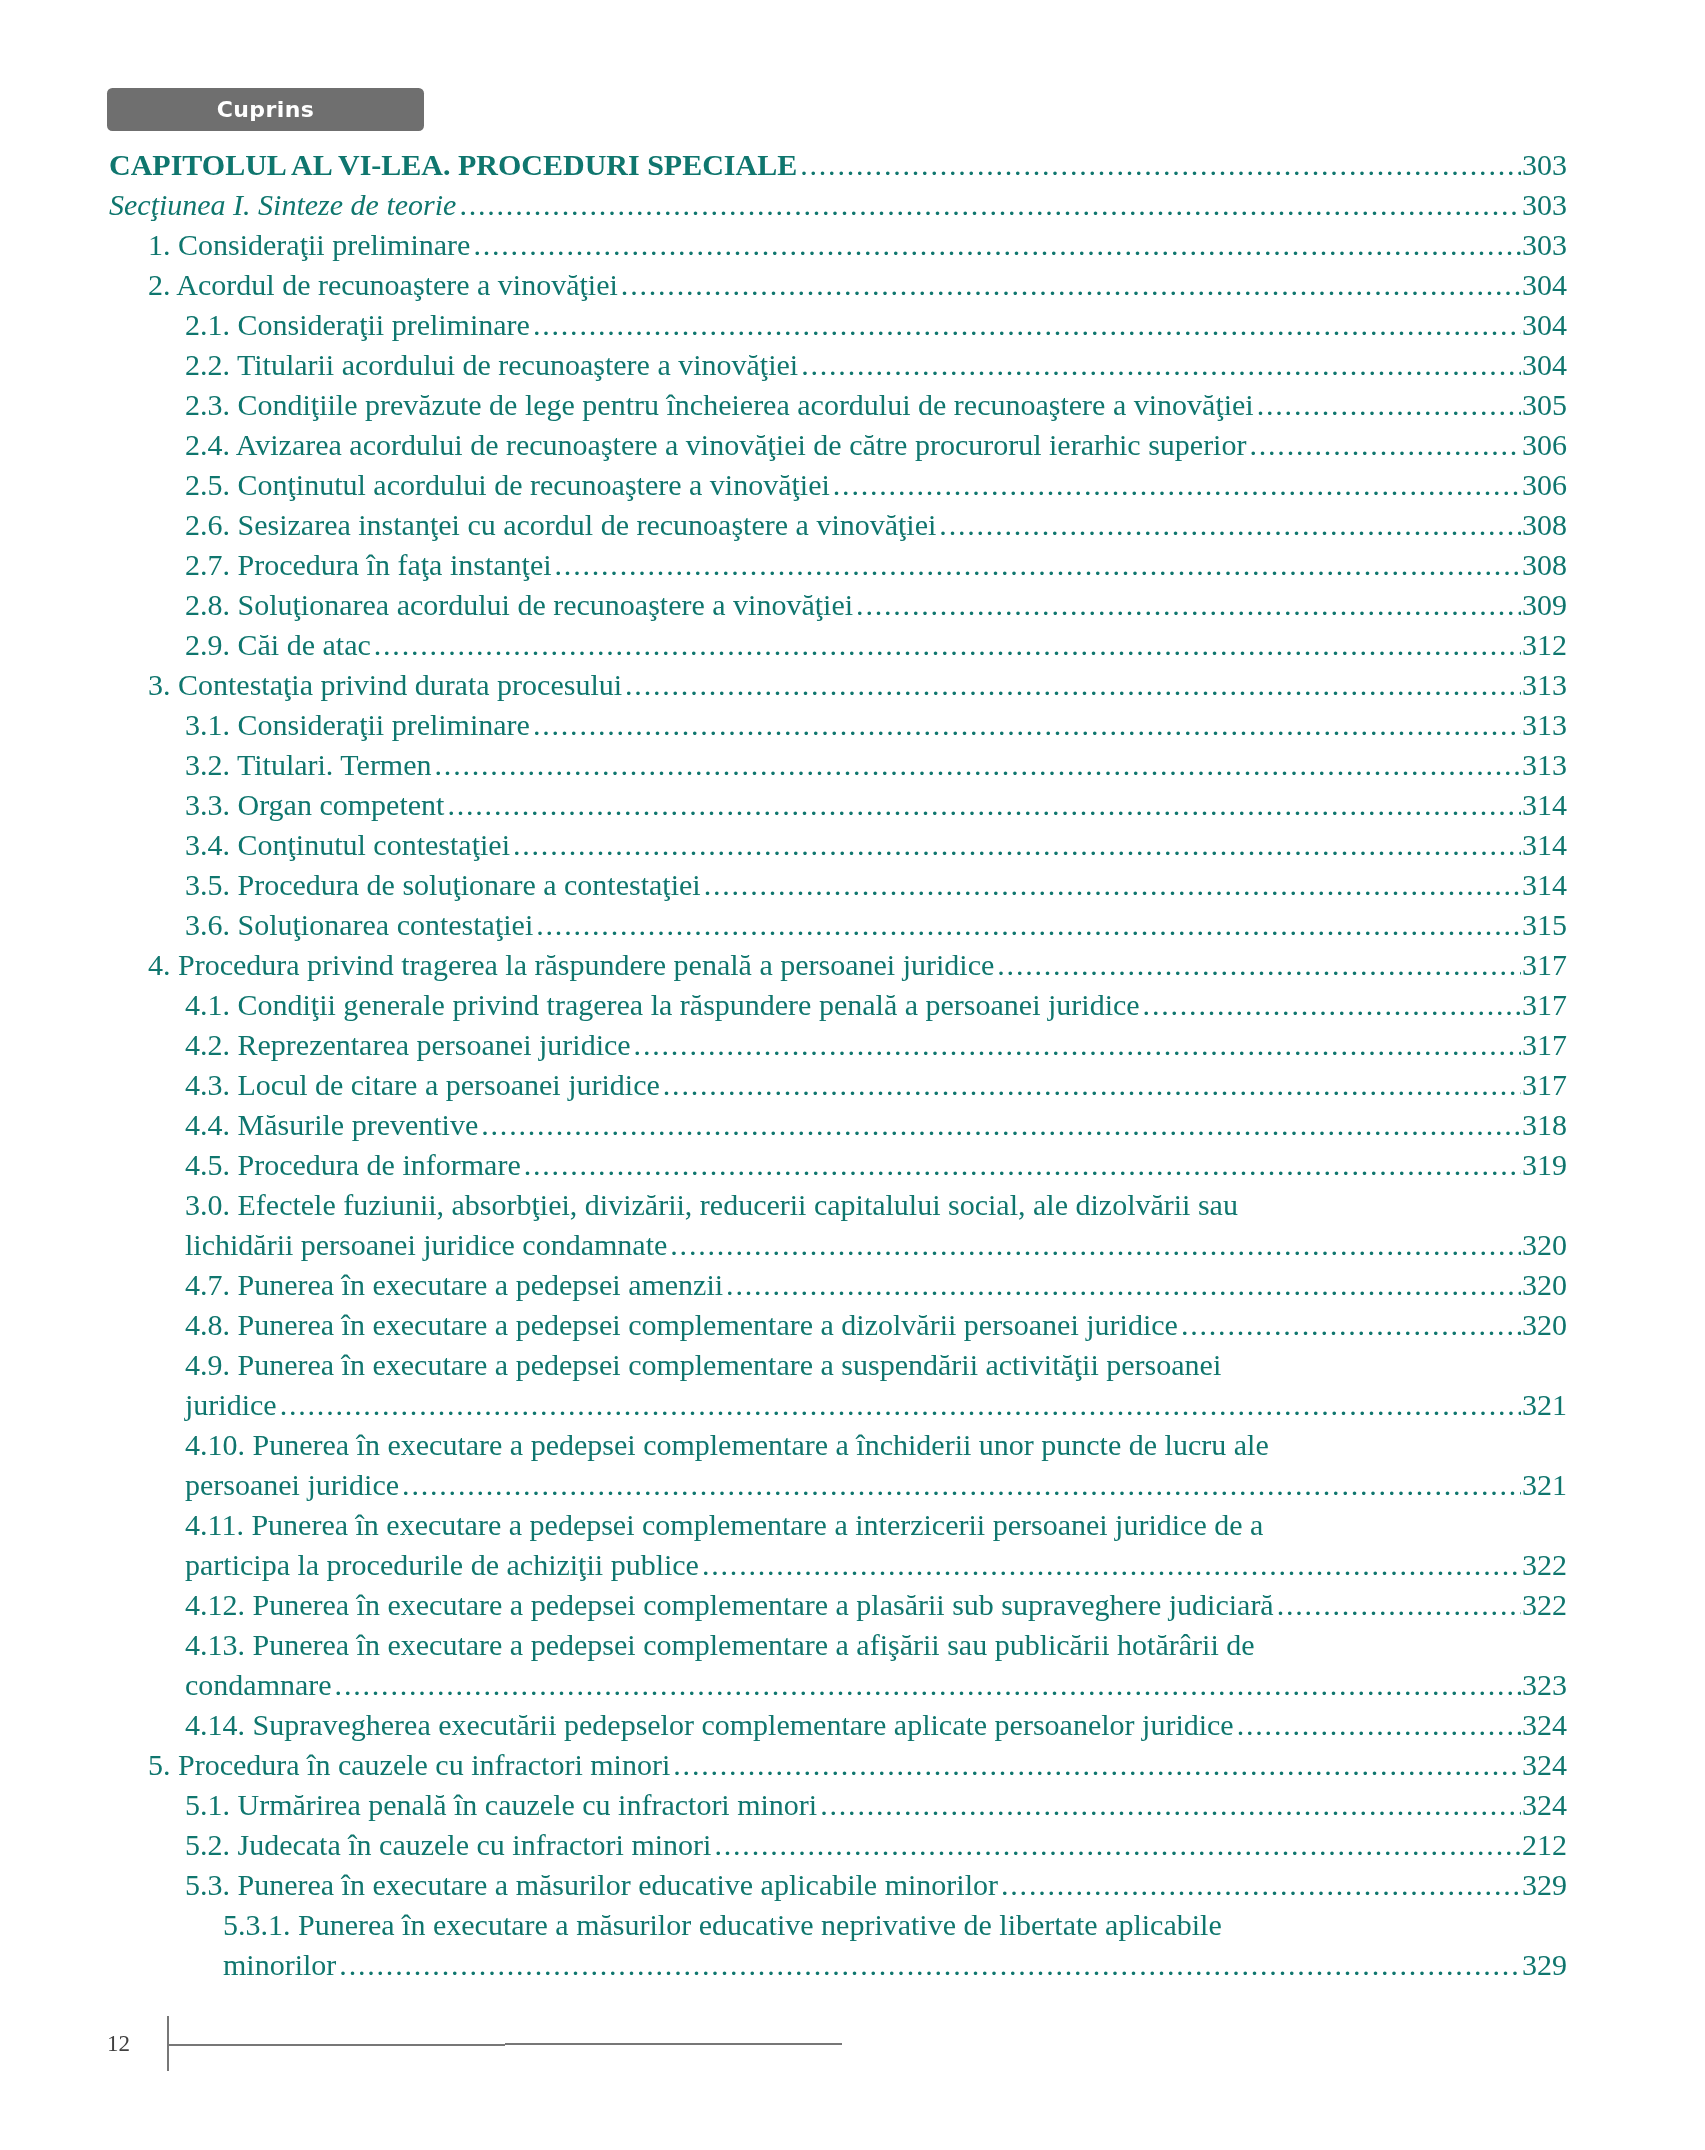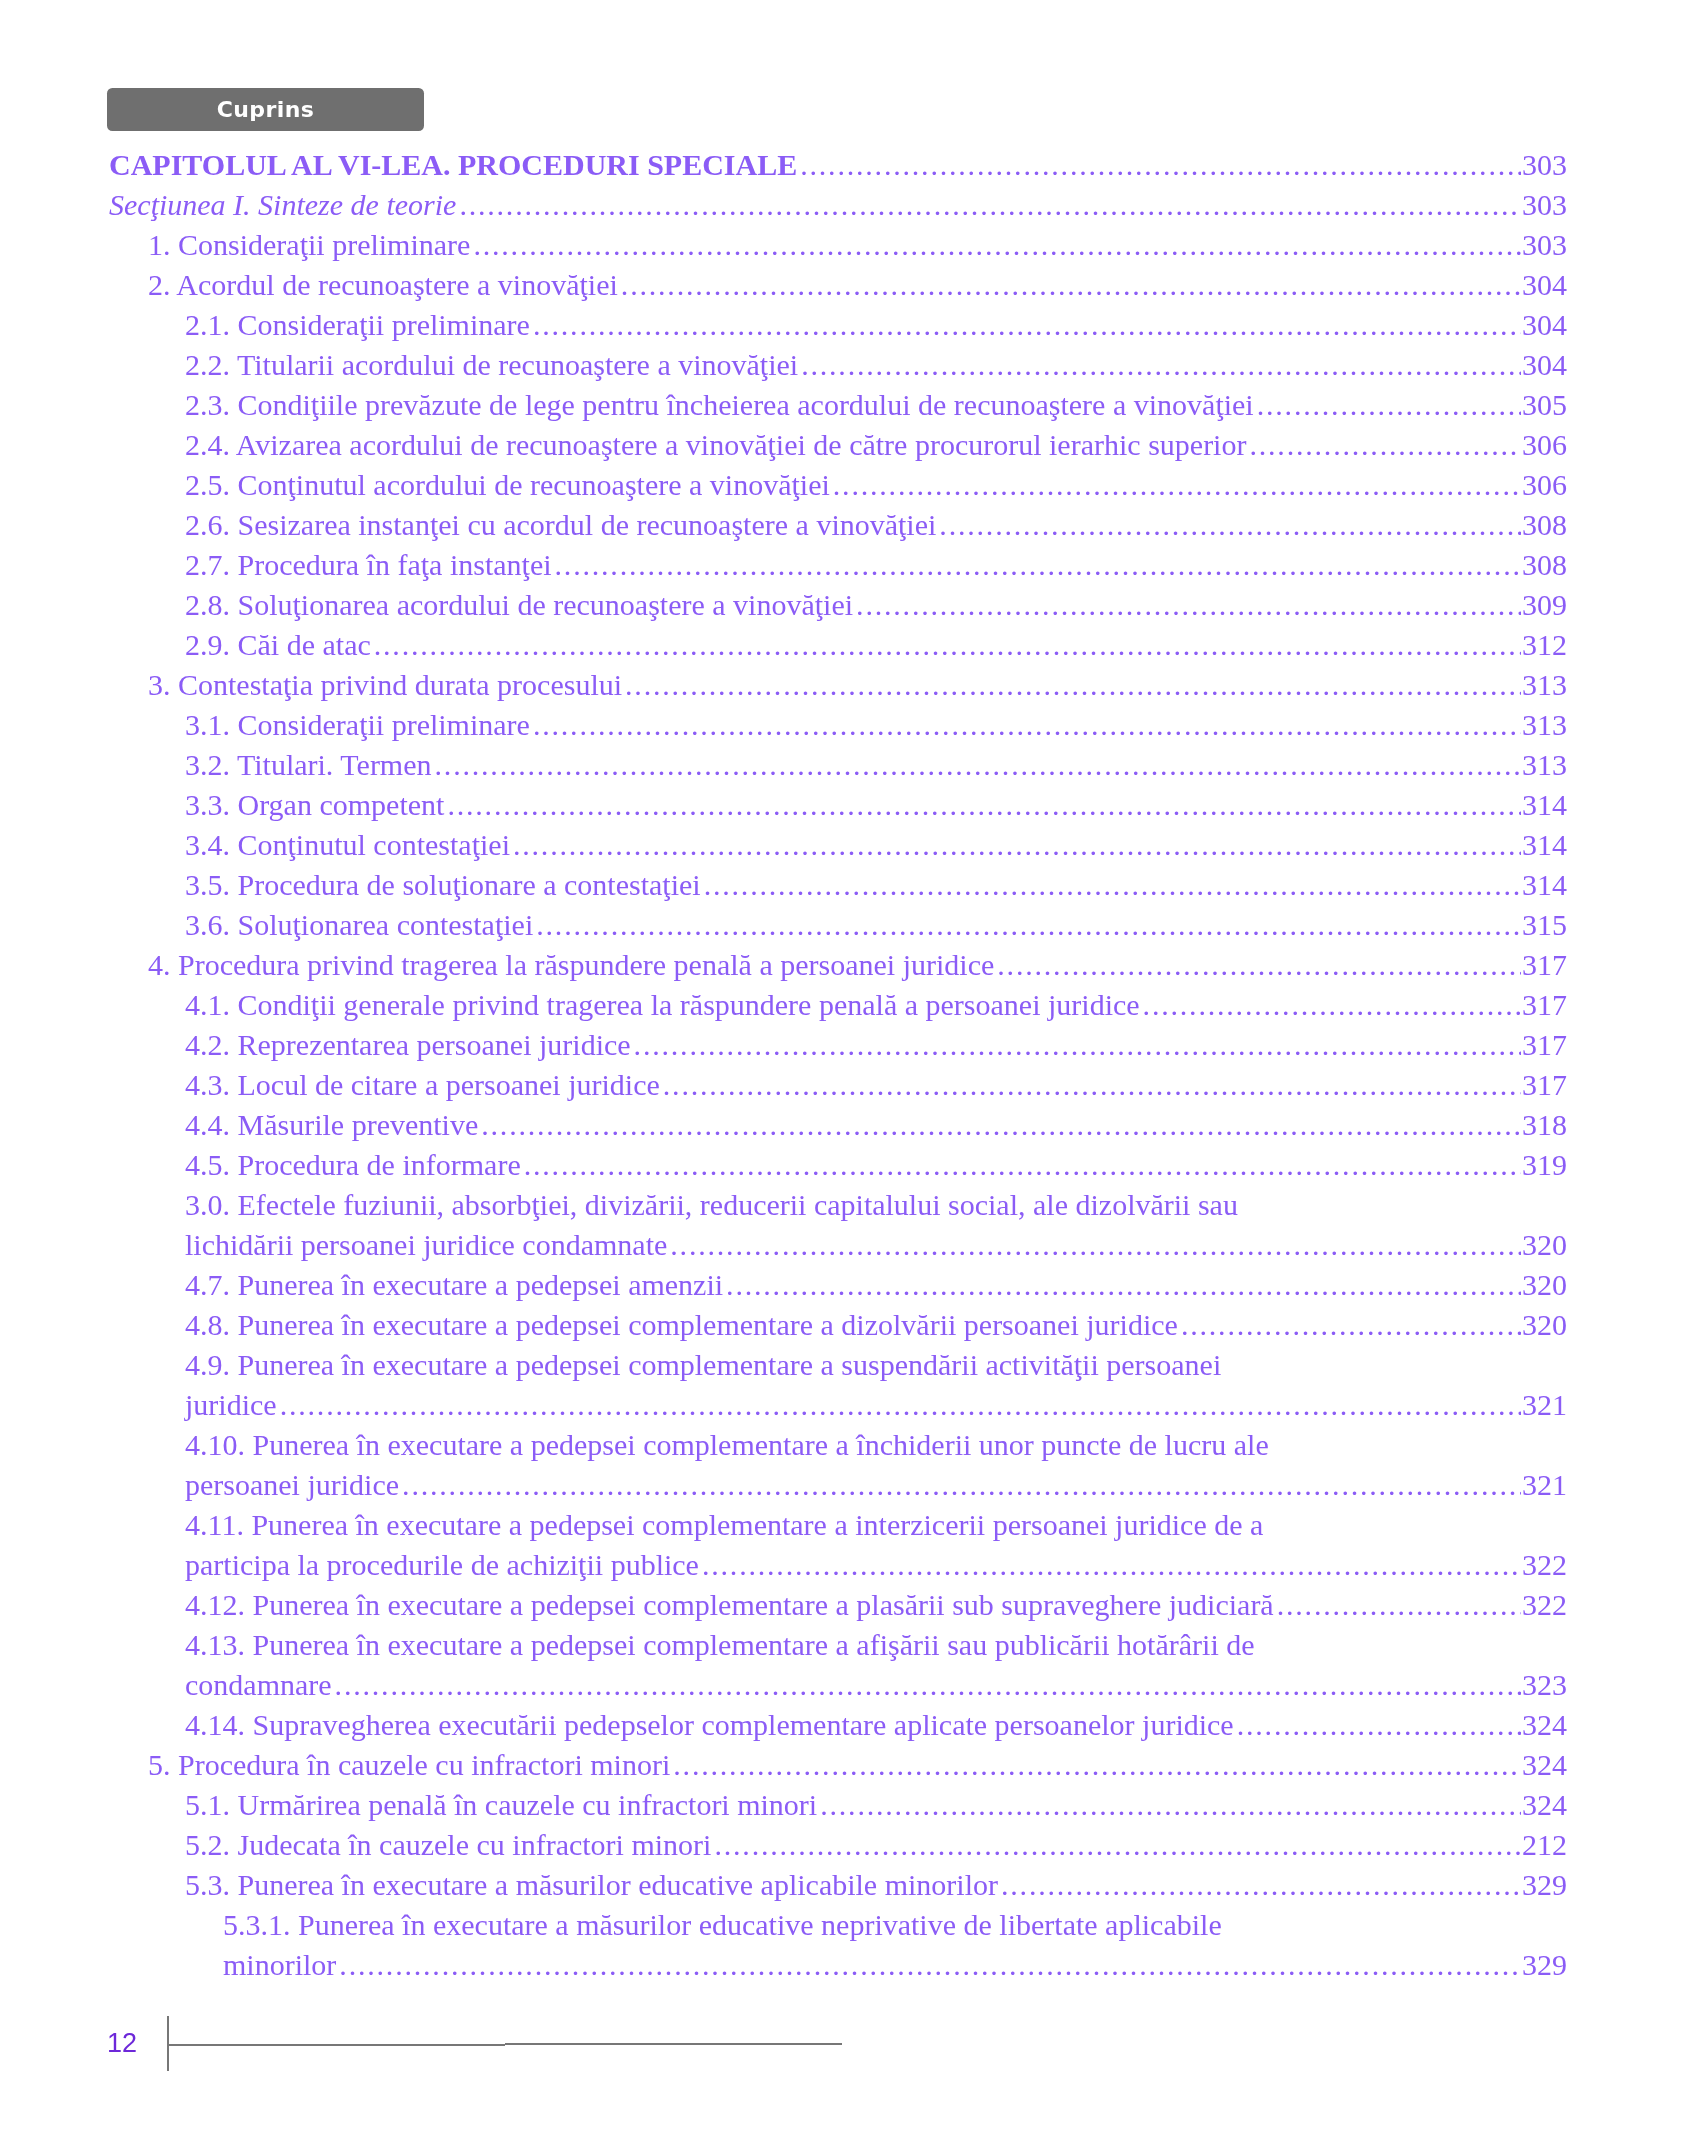--- a/index.html
+++ b/index.html
@@ -10,42 +10,42 @@
     position: absolute; left: 107px; top: 88px; width: 317px; height: 43px;
     background: #6f6f6f; border-radius: 5.3px;
     color: #ffffff; font-family: "DejaVu Sans", sans-serif; font-size: 22px; font-weight: bold;
     display: flex; align-items: center; justify-content: center; letter-spacing: 0.4px;
   }
 
   .toc { position: absolute; left: 109px; top: 145px; width: 1458px; }
   .toc-line {
     display: flex; align-items: baseline;
     height: 40px; line-height: 40px;
-    font-family: "Liberation Serif", serif; font-size: 30px; color: #8b5cf6;
+    font-family: "Liberation Serif", serif; font-size: 30px; color: #0f766e;
     white-space: nowrap;
   }
   .toc-line.l0 { padding-left: 0; }
   .toc-line.l1 { padding-left: 39px; }
   .toc-line.l2 { padding-left: 76px; align-items: center; }
   .toc-line.l3 { padding-left: 114px; }
   .toc-line.bold { font-weight: bold; }
   .toc-line.italic { font-style: italic; }
   .toc-text { flex: 0 0 auto; }
   .toc-leader {
     flex: 1 1 auto; overflow: hidden; margin: 0 1.5px 0 3px;
     font-weight: normal; font-style: normal; letter-spacing: 1.8px;
   }
   .toc-leader::before {
     content: "........................................................................................................................................................................................................................................................................................................";
   }
   .toc-page { flex: 0 0 auto; font-weight: normal; font-style: normal; }
 
   .footer-num {
     position: absolute; left: 107px; top: 2030px;
-    font-family: Liberation Sans, sans-serif; font-size: 27px; color: #6d28d9; line-height: 27px;
+    font-family: Liberation Serif, serif; font-size: 23px; color: #404040; line-height: 27px;
   }
   .footer-vline { position: absolute; left: 167px; top: 2016px; width: 1.5px; height: 55px; background: #777777; }
   .footer-hline1 { position: absolute; left: 168px; top: 2044px; width: 337px; height: 1.5px; background: #777777; }
   .footer-hline2 { position: absolute; left: 505px; top: 2043px; width: 337px; height: 1.5px; background: #777777; }
 </style>
 </head>
 <body>
 
 <div class="page">
   <div class="header-badge">

